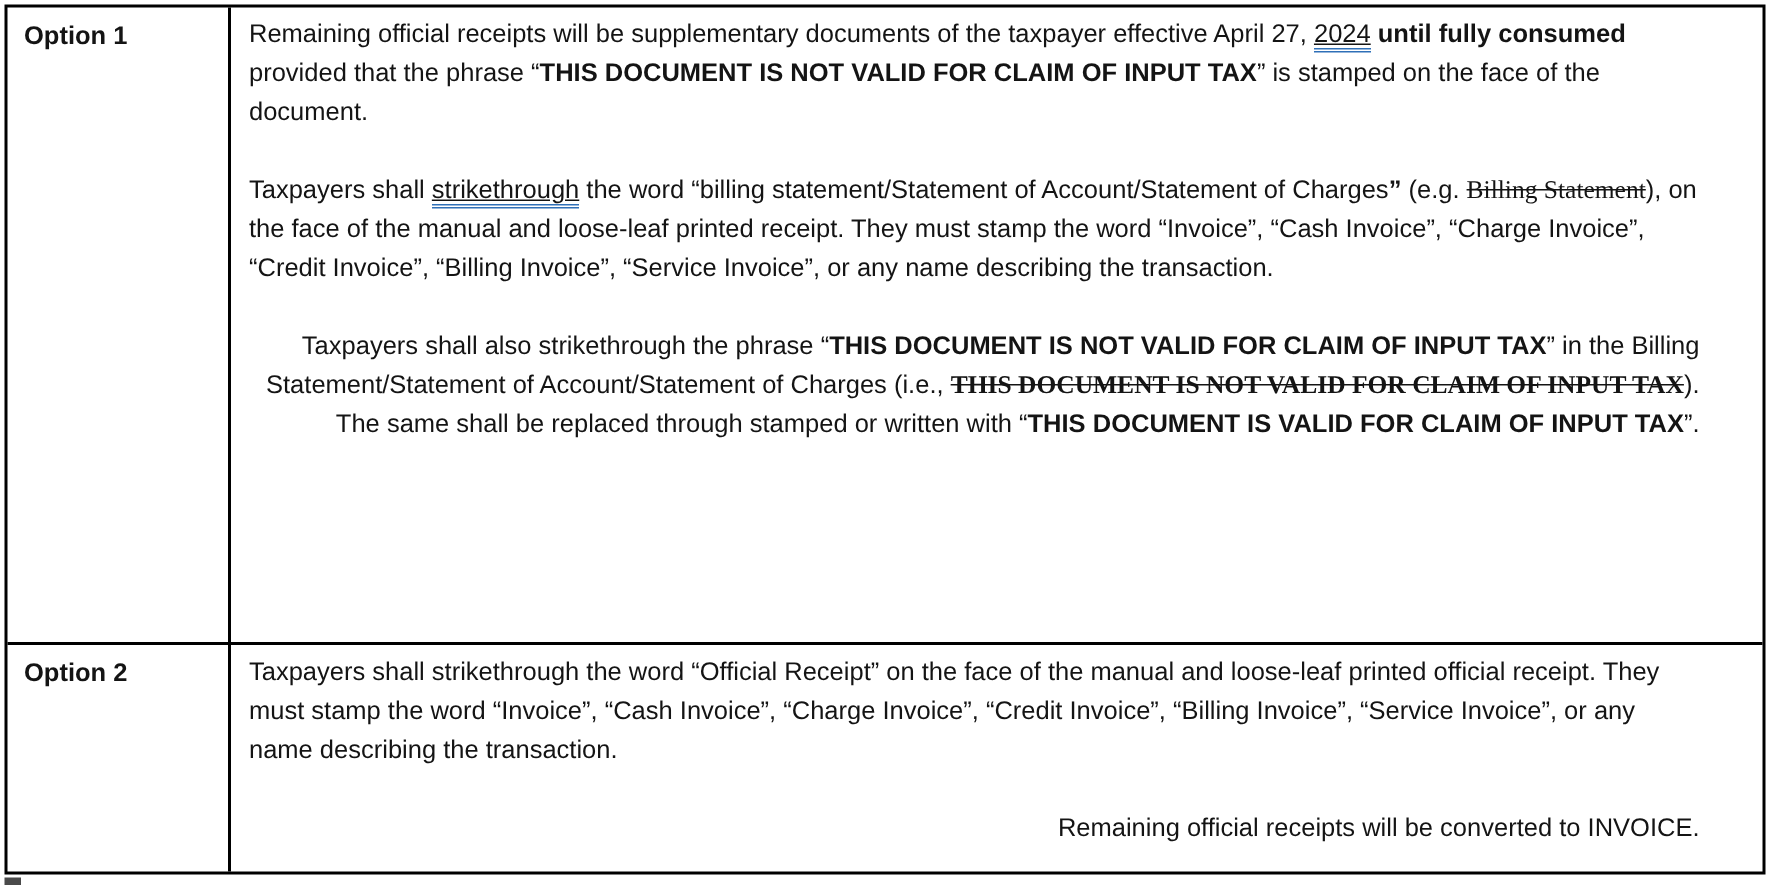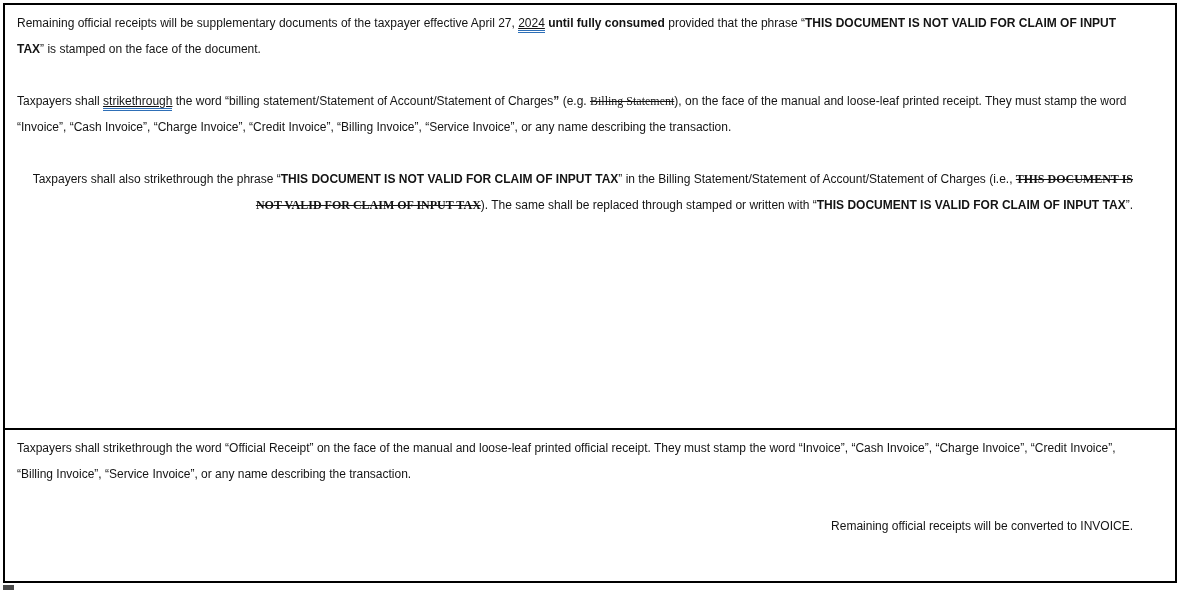--- a/index.html
+++ b/index.html
@@ -45,21 +45,21 @@
     border-right: 2px solid #000000;
     padding: 6px 8px 0 11px;
     font-size: 17px;
     font-weight: 700;
     line-height: 26px;
   }
   .body-cell {
     flex: 1;
     box-sizing: border-box;
     padding: 5px 42px 0 12px;
-    font-size: 12px;
+    font-size: 17px;
     line-height: 26px;
   }
   .body-cell p {
     margin: 0 0 26px 0;
   }
   .body-cell p:last-child {
     margin-bottom: 0;
     text-align: right;
   }
   .b { font-weight: 700; }
@@ -78,28 +78,34 @@
     background: #4a4a4a;
   }
 </style>
 </head>
 <body>
 
 <div class="page">
   <div class="table">
 
     <div class="row row-1">
+      <div class="label-cell">
+        <span>Option 1</span>
+      </div>
       <div class="body-cell">
           <p><span>Remaining official receipts will be supplementary documents of the taxpayer effective April 27, </span><span class="u g">2024</span><span> </span><span class="b">until fully consumed</span><span> provided that the phrase “</span><span class="b">THIS DOCUMENT IS NOT VALID FOR CLAIM OF INPUT TAX</span><span>” is stamped on the face of the document.</span></p>
           <p><span>Taxpayers shall </span><span class="u g">strikethrough</span><span> the word “billing statement/Statement of Account/Statement of Charges</span><span class="b">”</span><span> (e.g. </span><span class="s">Billing Statement</span><span>), on the face of the manual and loose-leaf printed receipt. They must stamp the word “Invoice”, “Cash Invoice”, “Charge Invoice”, “Credit Invoice”, “Billing Invoice”, “Service Invoice”, or any name describing the transaction.</span></p>
           <p><span>Taxpayers shall also strikethrough the phrase “</span><span class="b">THIS DOCUMENT IS NOT VALID FOR CLAIM OF INPUT TAX</span><span>” in the Billing Statement/Statement of Account/Statement of Charges (i.e., </span><span class="b s">THIS DOCUMENT IS NOT VALID FOR CLAIM OF INPUT TAX</span><span>). The same shall be replaced through stamped or written with “</span><span class="b">THIS DOCUMENT IS VALID FOR CLAIM OF INPUT TAX</span><span>”.</span></p>
         </div>
     </div>
 
     <div class="row row-2">
+      <div class="label-cell">
+        <span>Option 2</span>
+      </div>
       <div class="body-cell">
           <p><span>Taxpayers shall strikethrough the word “Official Receipt” on the face of the manual and loose-leaf printed official receipt. They must stamp the word “Invoice”, “Cash Invoice”, “Charge Invoice”, “Credit Invoice”, “Billing Invoice”, “Service Invoice”, or any name describing the transaction.</span></p>
           <p><span>Remaining official receipts will be converted to INVOICE.</span></p>
         </div>
     </div>
 
   </div>
   <div class="artifact"></div>
 </div>
 

